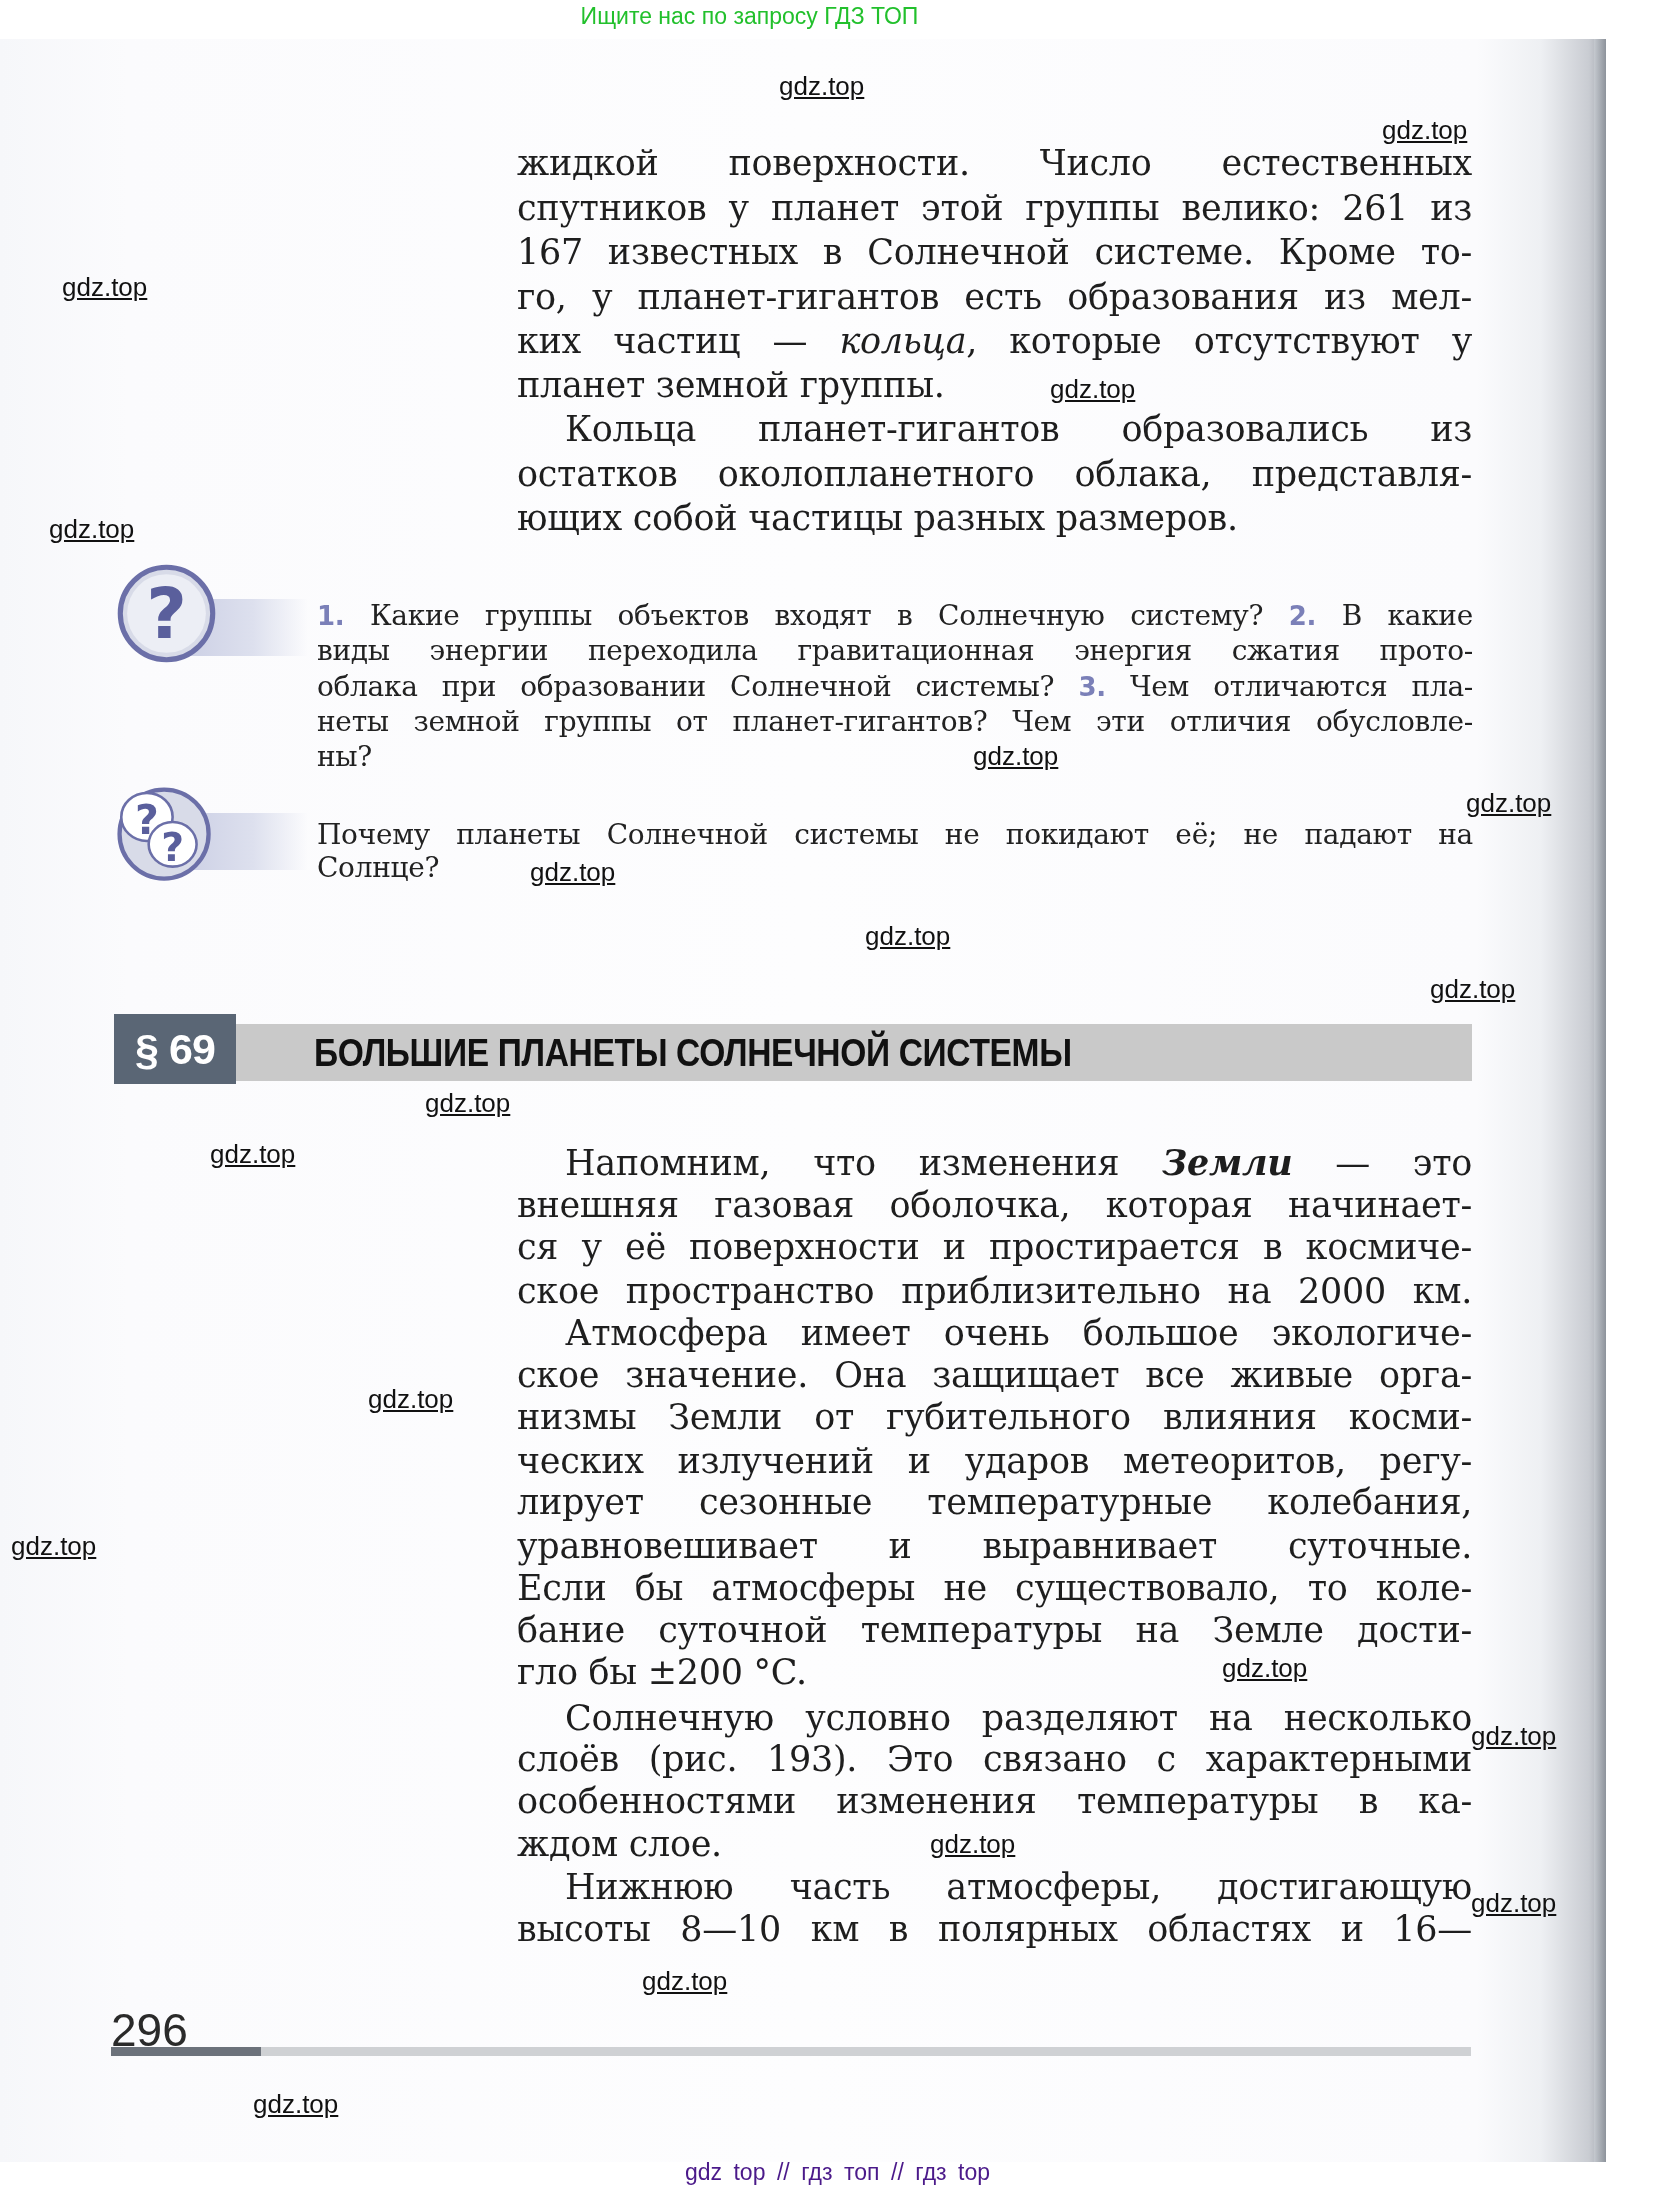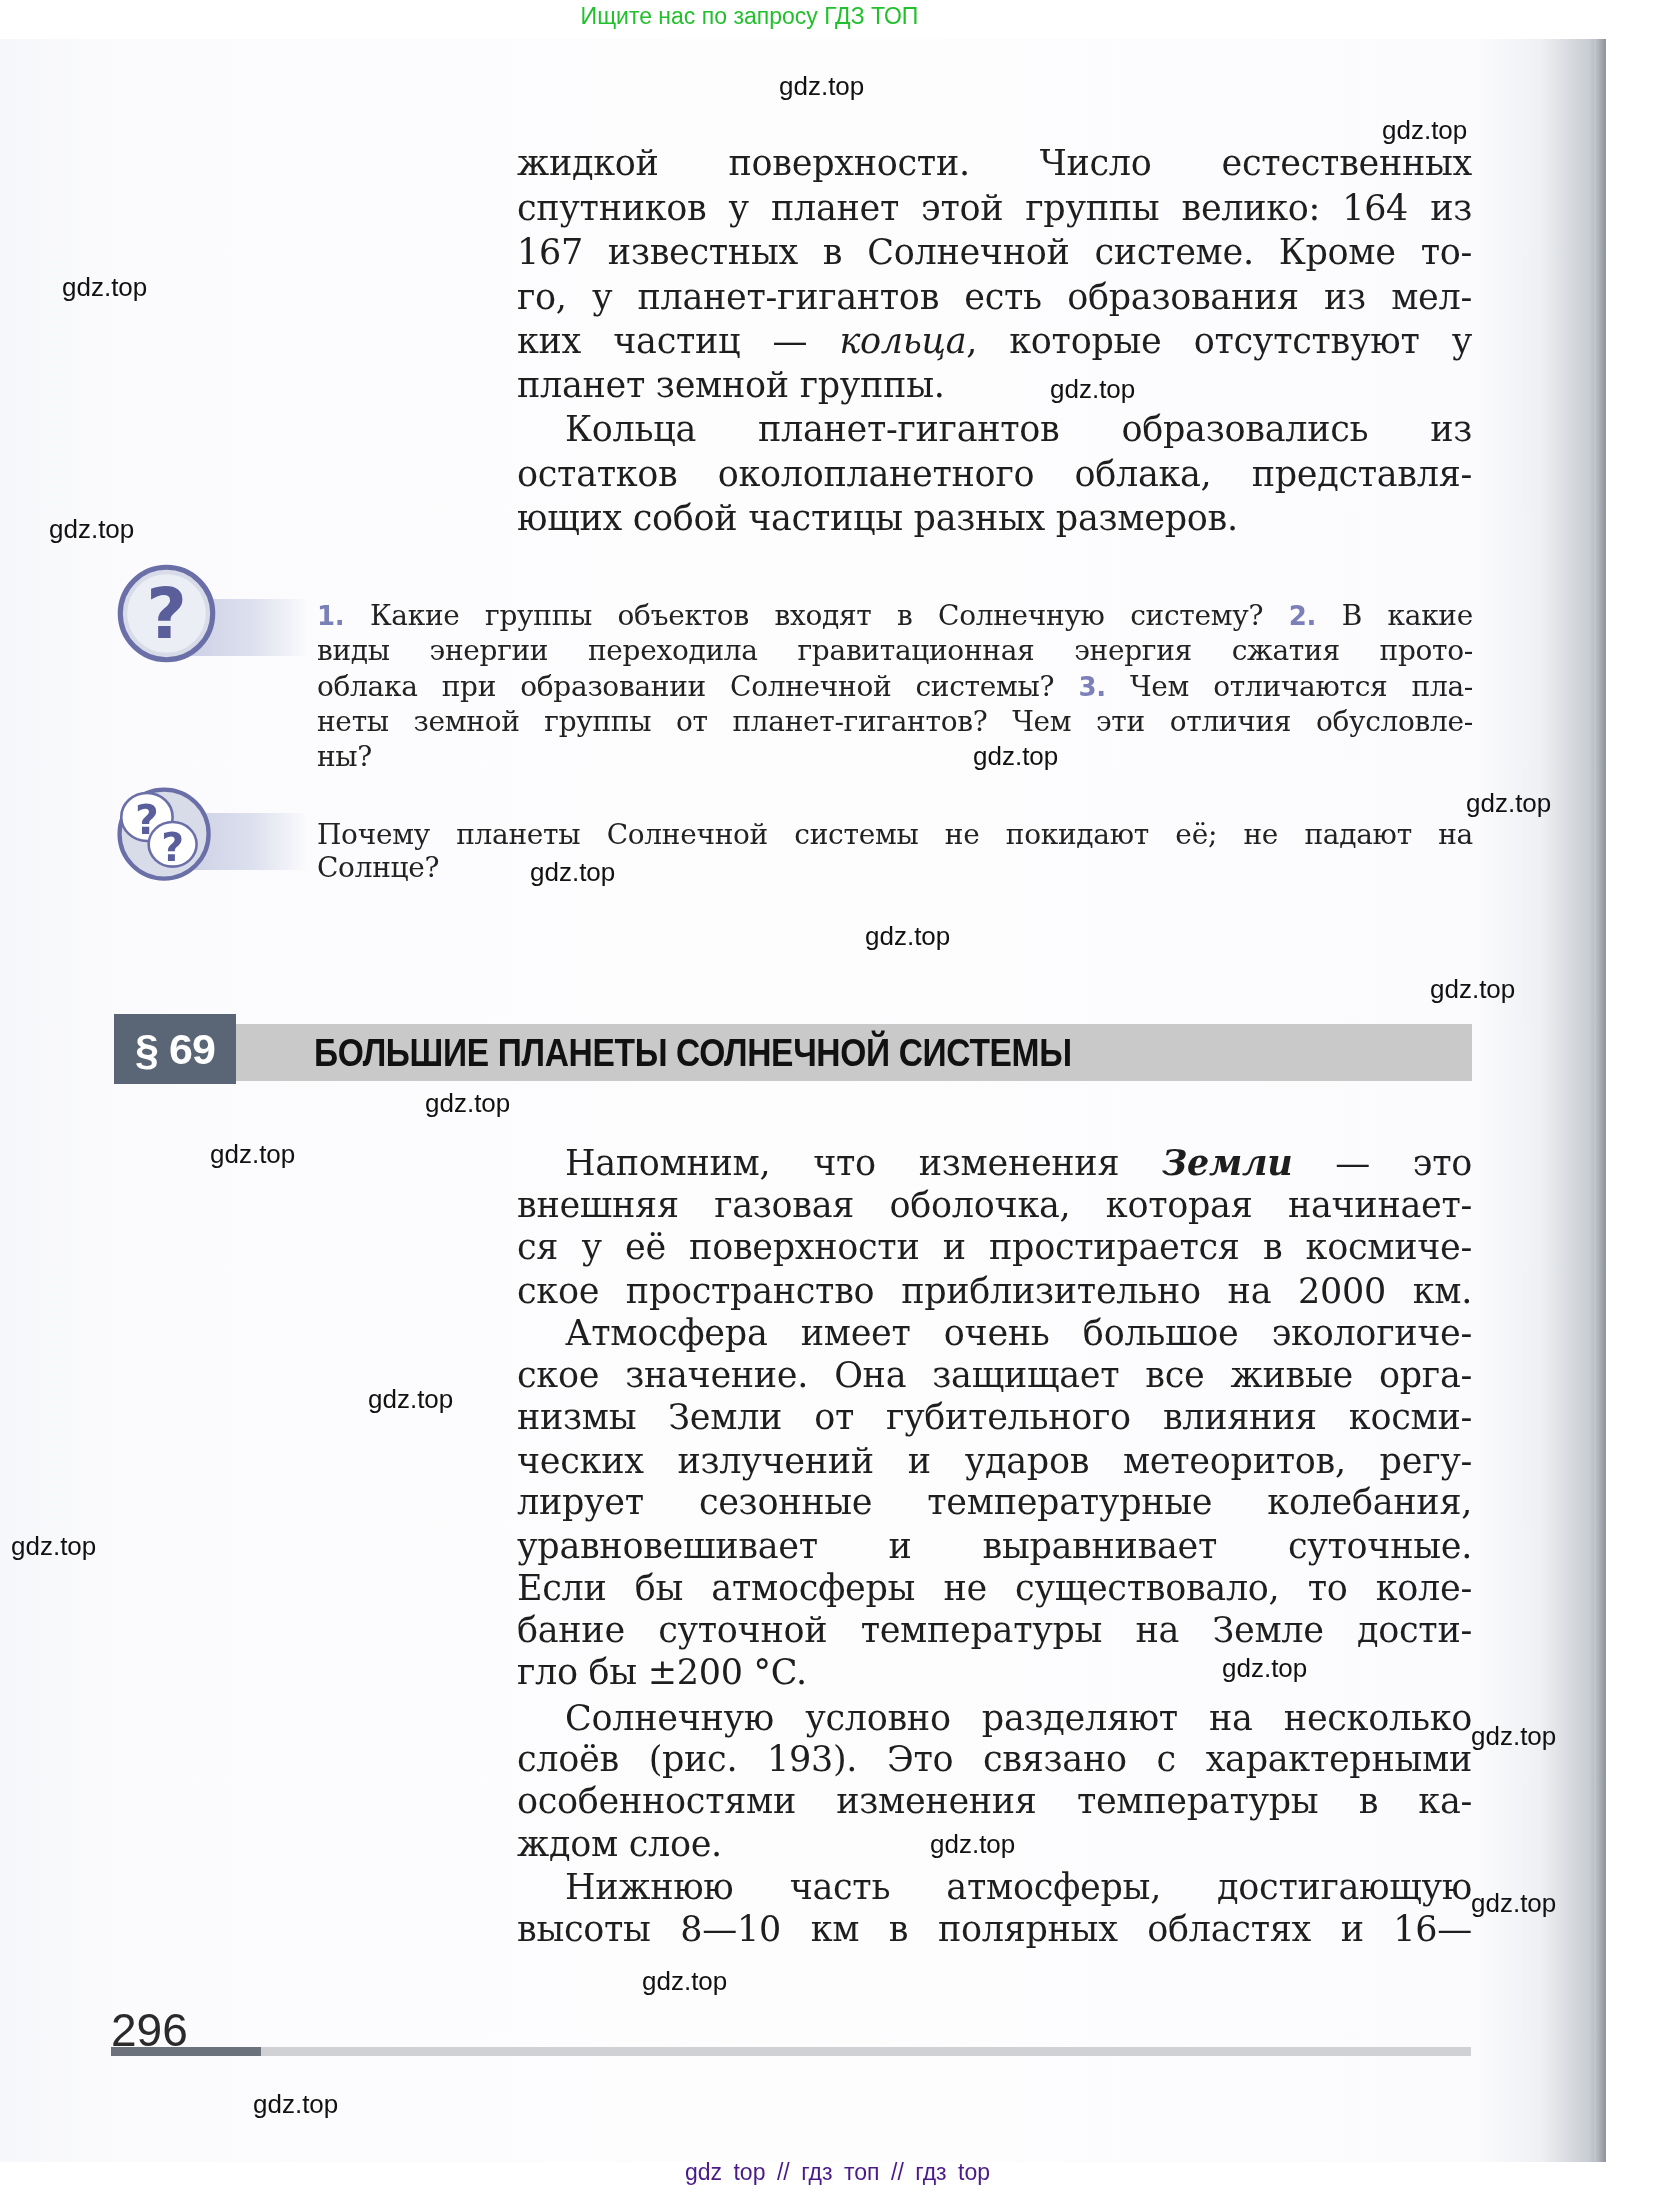--- a/index.html
+++ b/index.html
@@ -28,32 +28,32 @@
              color:#fff; font-family:"Liberation Sans", sans-serif; font-weight:bold; font-size:43px;
              line-height:70px; text-align:center; letter-spacing:-0.9px; }
   .sec-bar { position:absolute; left:235px; top:1024px; width:1237px; height:57px; background:#c9c9c9; }
   .sec-title { position:absolute; left:314px; top:1024px; height:57px; line-height:57px;
                font-family:"Liberation Sans", sans-serif; font-weight:bold; font-size:39px; color:#111;
                letter-spacing:-0.4px; transform:scaleX(0.86); transform-origin:left center; white-space:nowrap; }
   .pnum { position:absolute; left:111px; top:2003px; font-family:"Liberation Sans", sans-serif;
           font-size:46px; color:#2a2a2a; }
   .pbar-dark { position:absolute; left:111px; top:2047px; width:150px; height:8.6px; background:#6c727b; }
   .pbar-light { position:absolute; left:261px; top:2047px; width:1210px; height:8.6px; background:#cfd1d4; }
-  .wm { position:absolute; font-family:"Liberation Sans", sans-serif; font-size:26px; color:#111; white-space:nowrap; }
+  .wm { position:absolute; font-family:"Liberation Sans", sans-serif; font-size:26px; color:#111; white-space:nowrap;text-decoration:underline; }
 </style>
 </head>
 <body>
 
 <div class="page"></div>
 <div class="page-edge"></div>
 
 <div class="top-banner">Ищите нас по запросу ГДЗ ТОП</div>
 
 <div class="line" style="top:142px">жидкой поверхности. Число естественных</div>
-<div class="line" style="top:187px">спутников у планет этой группы велико: 164 из</div>
+<div class="line" style="top:187px">спутников у планет этой группы велико: 261 из</div>
 <div class="line" style="top:231px">167 известных в Солнечной системе. Кроме то-</div>
 <div class="line" style="top:276px">го, у планет-гигантов есть образования из мел-</div>
 <div class="line" style="top:320px"><span>ких частиц — </span><span class="it">кольца</span><span>, которые отсутствуют у</span></div>
 <div class="line last" style="top:364px">планет земной группы.</div>
 <div class="line indent" style="top:408px">Кольца планет-гигантов образовались из</div>
 <div class="line" style="top:453px">остатков околопланетного облака, представля-</div>
 <div class="line last" style="top:497px">ющих собой частицы разных размеров.</div>
 
 <div class="qicon-band" style="left:171px; top:599px; width:137px;"></div>
 <svg class="qicon" style="left:116px; top:563px;" viewBox="0 0 118 118">

